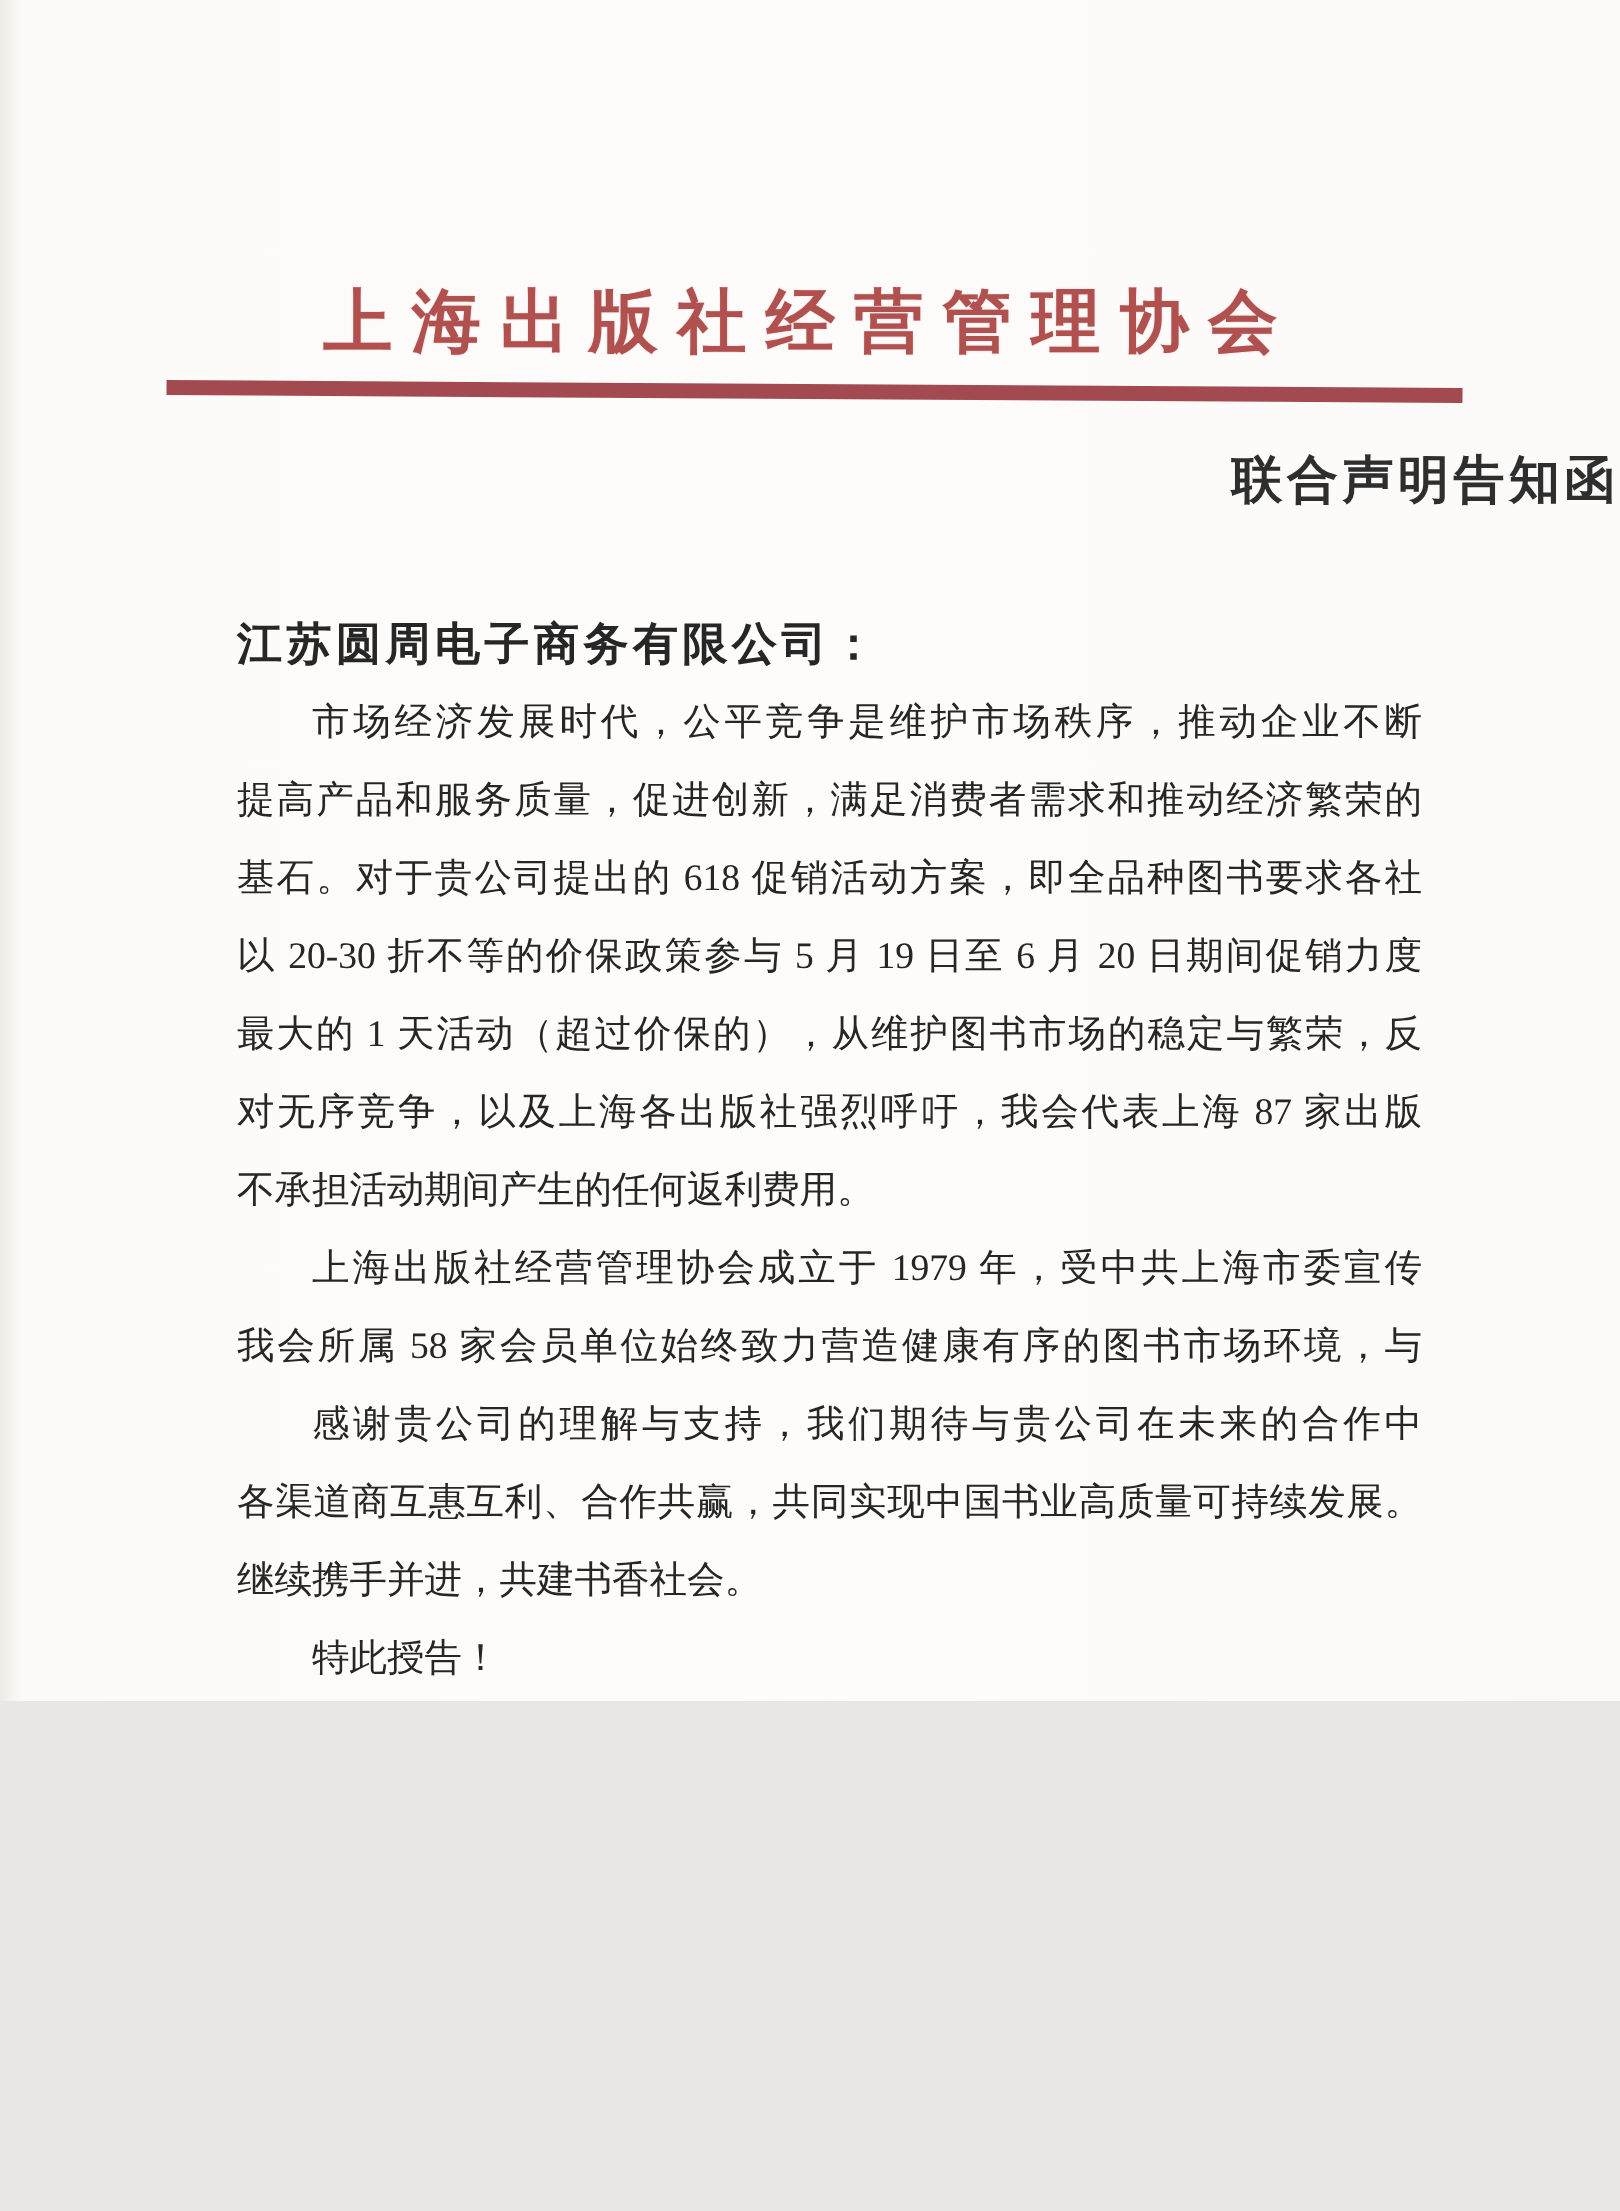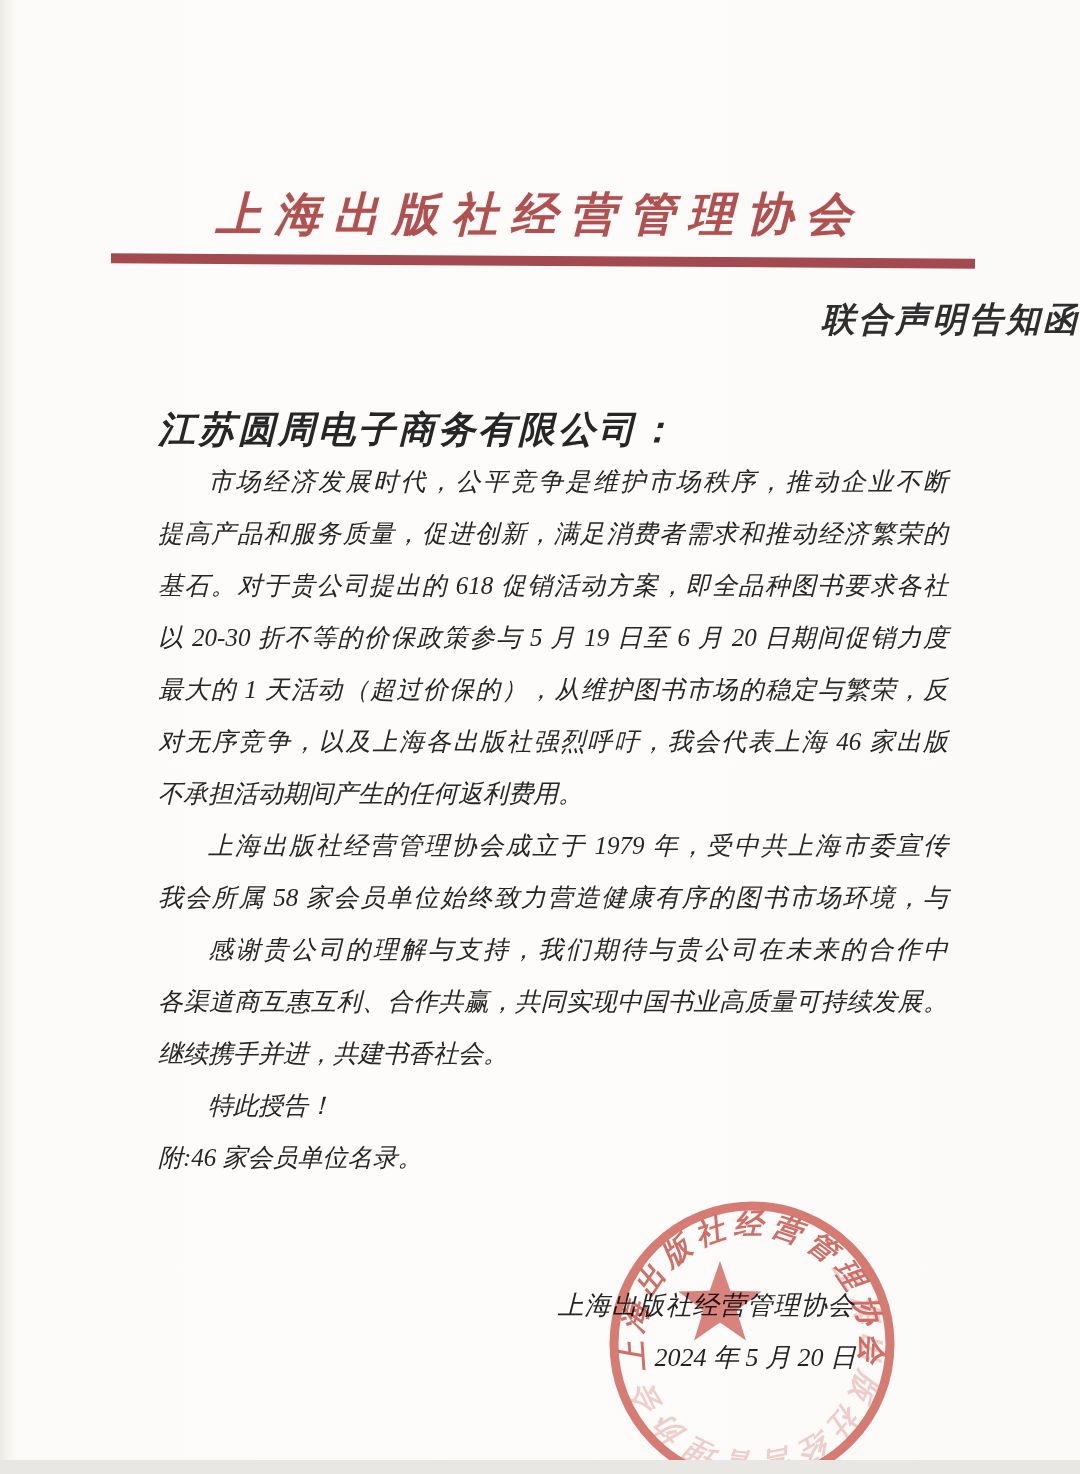--- a/index.html
+++ b/index.html
@@ -2,24 +2,23 @@
 <html><head>
 <meta charset="utf-8">
 <style>
   html,body{margin:0;padding:0;}
   body{
     width:1080px;height:1474px;overflow:hidden;
     font-family:"Liberation Serif","DejaVu Serif",serif;
     background:#e9e7e3;
   }
   .page{
-    position:relative;width:1080px;height:1460px;overflow:hidden;
+    position:relative;width:1080px;height:1134px;overflow:hidden;
     background:linear-gradient(90deg,#edeae6 0px,#f5f3ef 7px,#fcfbf9 16px,#fdfcfb 50%,#fbfaf8 100%);
     color:#282828;
-    font-style:italic;
   }
   .org{
     position:absolute;top:184px;left:0;right:0;
     text-align:center;
     font-size:46px;font-weight:bold;letter-spacing:13px;
     color:#b0514f;
     text-shadow:0 0 1px rgba(176,81,79,.45);
     white-space:nowrap;
   }
   .rule{
@@ -34,21 +33,21 @@
     font-size:34px;font-weight:bold;letter-spacing:3px;
     color:#2e2e2e;
   }
   .body{
     position:absolute;top:404px;left:158px;width:790px;
     font-size:25px;line-height:52px;color:#262626;
   }
   .line{min-height:52px;}
   .line.fill{text-align:justify;text-align-last:justify;}
   .line.ind{text-indent:50px;}
-  .line.b{font-weight:bold;font-size:37px;letter-spacing:3px;}
+  .line.b{font-weight:bold;font-size:30px;letter-spacing:3px;}
   .sig{
     position:absolute;top:1288px;left:556px;width:300px;
     text-align:center;font-size:26px;color:#242424;letter-spacing:1px;
     white-space:nowrap;
   }
   .date{
     position:absolute;top:1340px;left:556px;width:300px;
     text-align:right;font-size:26px;color:#242424;
     white-space:nowrap;
   }
@@ -73,21 +72,21 @@
 
   <div class="title">联合声明告知函</div>
 
   <div class="body">
       <div class="line b">江苏圆周电子商务有限公司：</div>
       <div class="line ind fill">市场经济发展时代，公平竞争是维护市场秩序，推动企业不断</div>
       <div class="line fill">提高产品和服务质量，促进创新，满足消费者需求和推动经济繁荣的</div>
       <div class="line fill">基石。对于贵公司提出的 618 促销活动方案，即全品种图书要求各社</div>
       <div class="line fill">以 20-30 折不等的价保政策参与 5 月 19 日至 6 月 20 日期间促销力度</div>
       <div class="line fill">最大的 1 天活动（超过价保的），从维护图书市场的稳定与繁荣，反</div>
-      <div class="line fill">对无序竞争，以及上海各出版社强烈呼吁，我会代表上海 46 家出版</div>
+      <div class="line fill">对无序竞争，以及上海各出版社强烈呼吁，我会代表上海 87 家出版</div>
       <div class="line">不承担活动期间产生的任何返利费用。</div>
       <div class="line ind fill">上海出版社经营管理协会成立于 1979 年，受中共上海市委宣传</div>
       <div class="line fill">我会所属 58 家会员单位始终致力营造健康有序的图书市场环境，与</div>
       <div class="line ind fill">感谢贵公司的理解与支持，我们期待与贵公司在未来的合作中</div>
       <div class="line fill">各渠道商互惠互利、合作共赢，共同实现中国书业高质量可持续发展。</div>
       <div class="line">继续携手并进，共建书香社会。</div>
       <div class="line ind">特此授告！</div>
       <div class="line">附:46 家会员单位名录。</div>
     </div>
 

